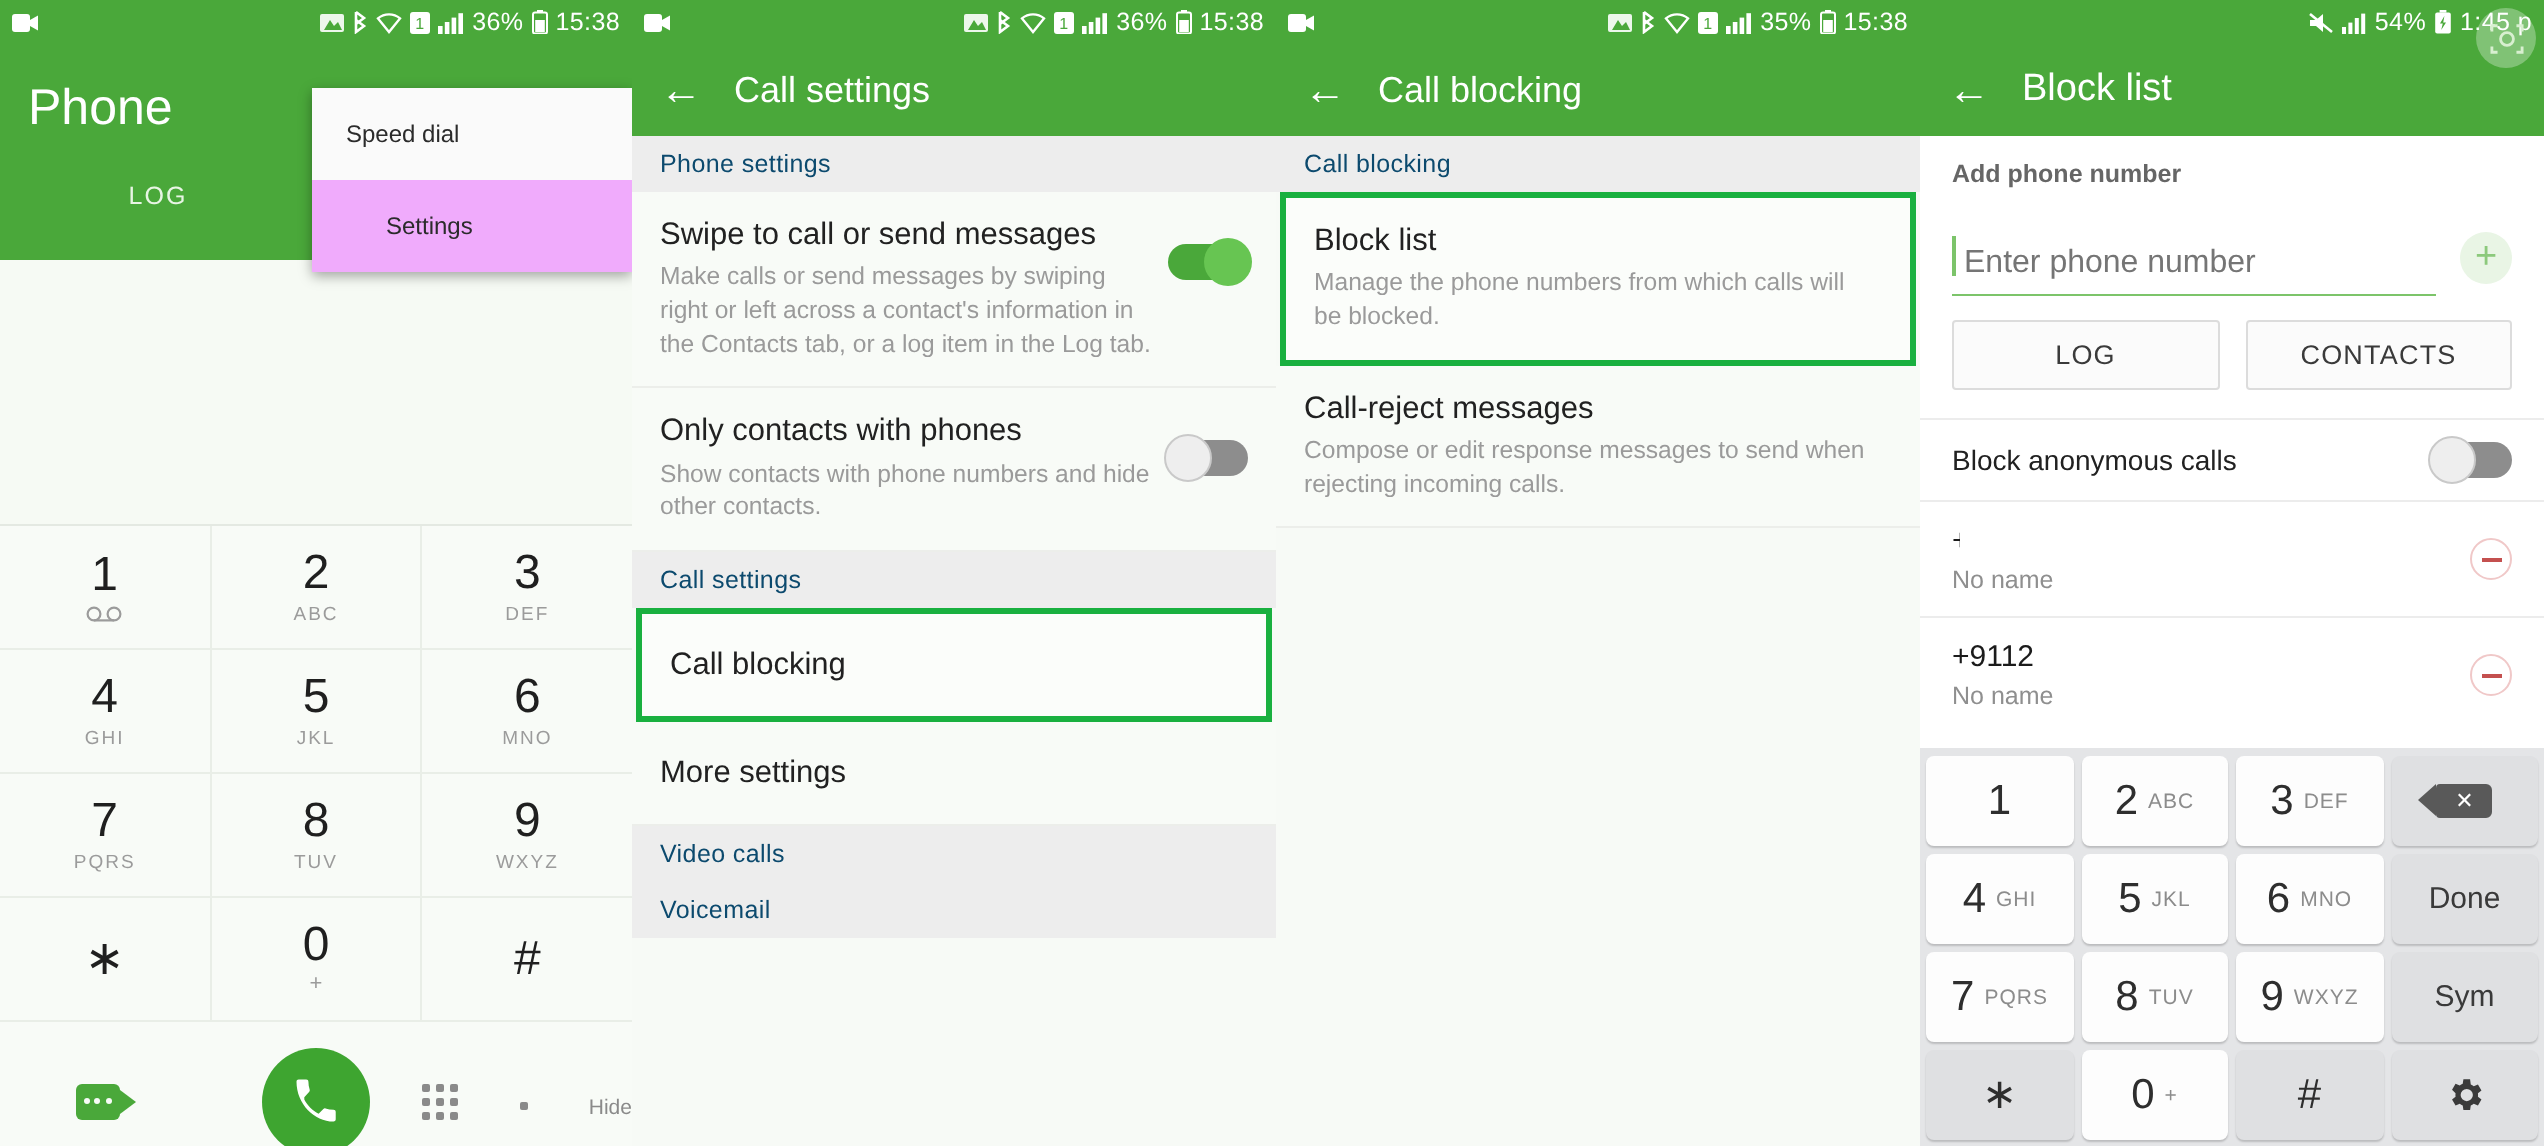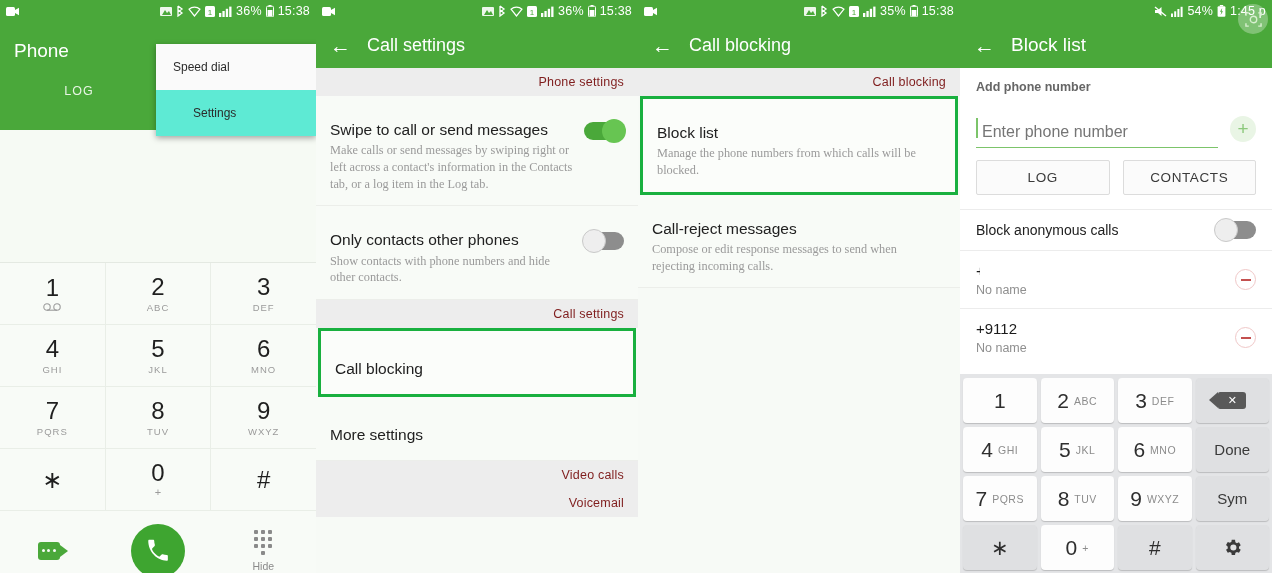--- a/index.html
+++ b/index.html
@@ -31,71 +31,71 @@
   .appbar {
     background:#4aa83a; color:#ffffff; position:relative;
   }
   .appbar-row { display:flex; align-items:center; height:46px; padding-left:14px; }
   .back-arrow { font-size:21px; line-height:1; margin-right:16px; color:#ffffff; }
   .appbar-title { font-size:18px; font-weight:400; }
   .appbar-title-lg { font-size:19px; }
 
   
   .p1-appbar { height:108px; }
-  .p1-title { font-size:19px; padding:18px 0 0 14px; }
+  .p1-title { font-size:25px; padding:18px 0 0 14px; }
   .p1-tabs { display:flex; margin-top:22px; font-size:12.5px; letter-spacing:1px; }
   .p1-tab { flex:1; text-align:center; color:#e8f5e4; }
 
   
   .popup {
     position:absolute; top:22px; left:156px; width:160px;
     background:#fafafa; box-shadow:0 2px 6px rgba(0,0,0,.35);
     z-index:20;
   }
   .popup-item { padding:16px 17px; font-size:12px; color:#2b2b2b; }
-  .popup-item.sel { background:#5eead4;padding-left:37px; }
+  .popup-item.sel { background:#f0abfc;padding-left:37px; }
 
   
   .dial-display { height:132px; background:#f6faf4; }
   .keypad { border-top:1px solid #e4e9e2; }
   .krow { display:flex; height:62px; }
   .key {
     flex:1; border-right:1px solid #e9eee7; border-bottom:1px solid #e9eee7;
     display:flex; flex-direction:column; align-items:center; justify-content:center;
     background:#f8fbf7;
   }
   .key:last-child { border-right:none; }
   .key-num { font-size:24px; color:#1f1f1f; line-height:1; font-weight:300; }
   .key-sub { font-size:9.5px; color:#9b9b9b; letter-spacing:1px; margin-top:3px; }
   .key-plus { font-size:11px; color:#9b9b9b; margin-top:1px; }
   .dial-actions { display:flex; align-items:center; height:80px; background:#f8fbf7; }
-  .da-cell { flex:1; display:flex; flex-direction:column; align-items:center; justify-content:center; }
+  .da-cell { flex:1; display:flex; flex-direction:row; align-items:center; justify-content:center; }
   .video-ico { width:30px; height:18px; position:relative; }
   .video-body { position:absolute; left:0; top:0; width:22px; height:18px; background:#4aa83a; border-radius:3px; }
   .video-lens { position:absolute; right:0; top:3px; width:0; height:0;
     border-top:6px solid transparent; border-bottom:6px solid transparent; border-left:8px solid #4aa83a; }
   .video-dots { position:absolute; left:4px; top:7px; display:flex; gap:2.5px; }
   .video-dots i { width:3px; height:3px; background:#f8fbf7; border-radius:50%; display:block; }
   .call-btn { width:54px; height:54px; border-radius:50%; background:#3ea530;
     display:flex; align-items:center; justify-content:center; color:#fff; font-size:27px; }
   .grid-ico { display:grid; grid-template-columns:repeat(3,4px); gap:3px; }
   .grid-ico i { width:4px; height:4px; background:#8a8a8a; border-radius:1px; display:block; }
   .grid-extra { width:4px; height:4px; background:#8a8a8a; border-radius:1px; margin:3px auto 0; }
   .hide-lbl { font-size:10.5px; color:#8a8a8a; margin-top:5px; }
 
   
   .sec-head {
-    background:#ededed; color:#7f1d1d; font-size:12.5px;
-    padding:7px 14px; letter-spacing:.2px;text-align:right;
+    background:#ededed; color:#0c4a6e; font-size:12.5px;
+    padding:7px 14px; letter-spacing:.2px;
   }
   .list-item { display:flex; align-items:flex-start; padding:12px 14px 13px 14px;
     border-bottom:1px solid #eceeea; background:#f8fbf7; }
   .li-text { flex:1; padding-right:8px; }
-  .li-title { font-size:15.5px; color:#212121; line-height:1.25;margin-top:12px; }
-  .li-sub { font-size:12.3px; color:#9a9a9a; line-height:1.35; margin-top:3px;font-family:Liberation Serif, serif; }
+  .li-title { font-size:15.5px; color:#212121; line-height:1.25; }
+  .li-sub { font-size:12.3px; color:#9a9a9a; line-height:1.35; margin-top:3px; }
   .li-plain { padding:16px 14px; }
 
   .toggle { width:40px; height:18px; border-radius:10px; position:relative; flex:none; margin-top:14px; }
   .toggle.on { background:#4aa83a; }
   .toggle.off { background:#8d8d8d; }
   .toggle .knob { position:absolute; top:-3px; width:24px; height:24px; border-radius:50%; }
   .toggle.on .knob { right:-2px; background:#67c552; }
   .toggle.off .knob { left:-2px; background:#eeeeee; border:1px solid #c9c9c9; }
 
   .hl { border:3px solid #19b03f; background:#fbfdfa; }
@@ -389,21 +389,21 @@
         <div class="li-title">Swipe to call or send messages</div>
         <div class="li-sub">Make calls or send messages by swiping right or left across a contact's information in the Contacts tab, or a log item in the Log tab.</div>
       </div>
       <div class="toggle on">
           <span class="knob"></span>
         </div>
     </div>
 
     <div class="list-item">
       <div class="li-text">
-        <div class="li-title">Only contacts other phones</div>
+        <div class="li-title">Only contacts with phones</div>
         <div class="li-sub">Show contacts with phone numbers and hide other contacts.</div>
       </div>
       <div class="toggle off">
           <span class="knob"></span>
         </div>
     </div>
 
     <div class="sec-head">Call settings</div>
 
     <div style="padding:0 2px;">

